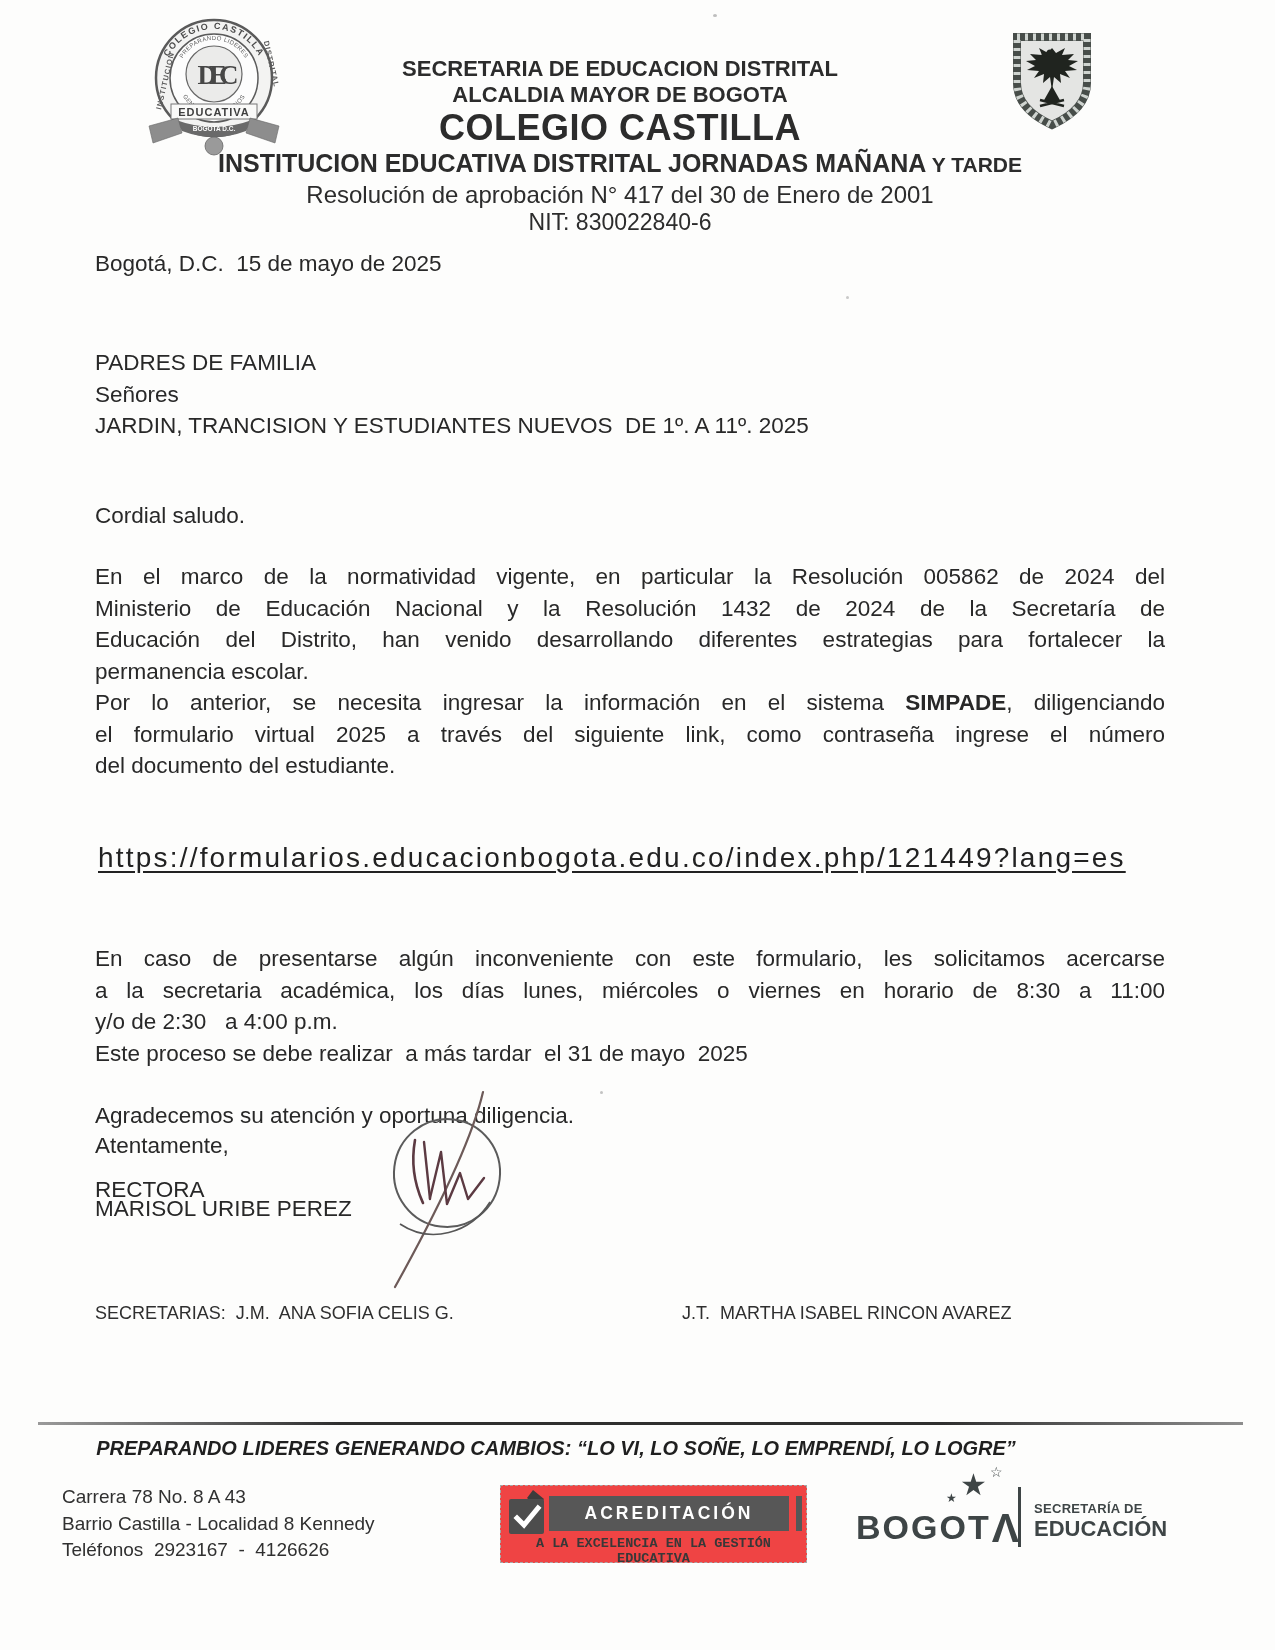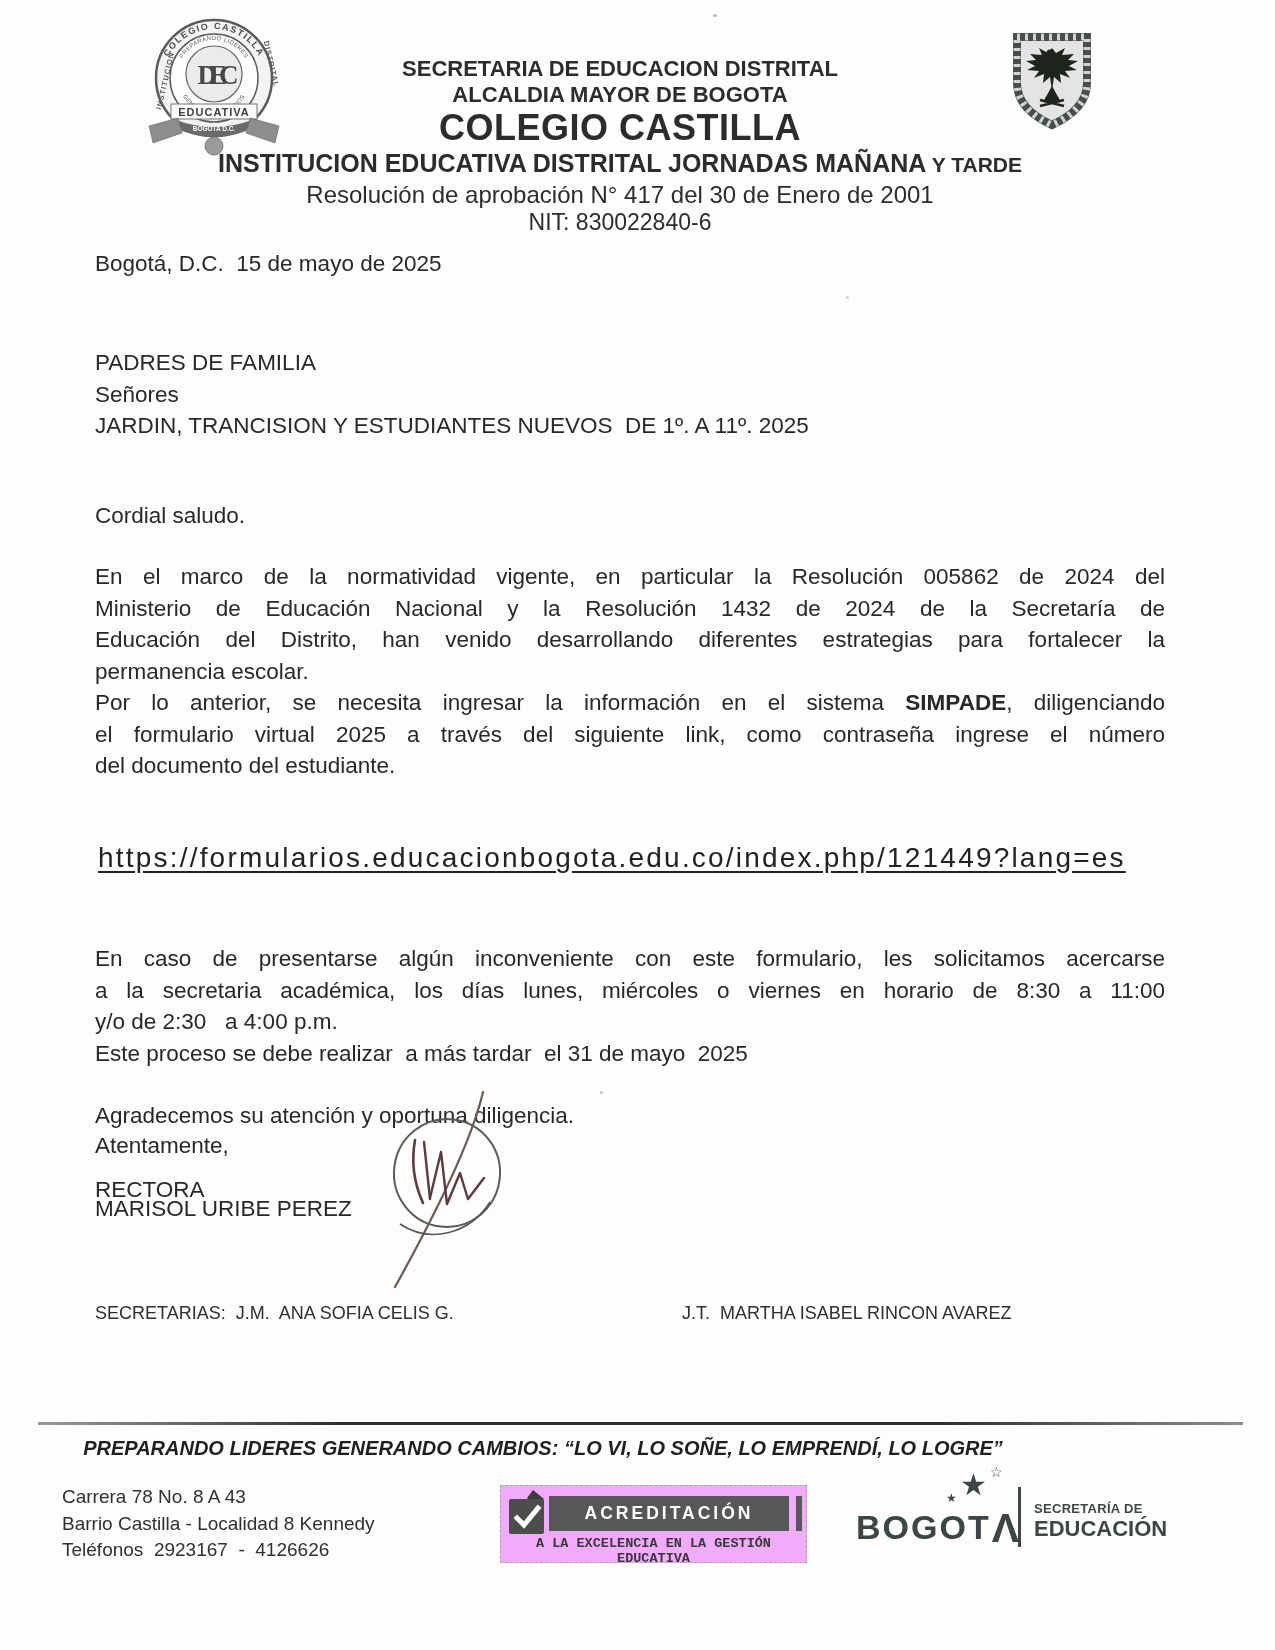--- a/index.html
+++ b/index.html
@@ -17,23 +17,23 @@
   
   .bt{font-size:22.5px;line-height:31.5px;color:#282828;}
   .block{width:1070px;}
   .jl{text-align:justify;text-align-last:justify;}
   .pw{white-space:pre-wrap;}
   .link{font-size:28px;letter-spacing:2.2px;color:#222;text-decoration:underline;text-underline-offset:4px;}
   .sec{font-size:18px;color:#2f2f2f;}
   
   .divider{left:38px;top:1422px;width:1205px;height:3px;
            background:linear-gradient(90deg,#9a9a9a,#2f2f2f 25%,#2f2f2f 75%,#8d8d8d);}
-  .motto{left:0;top:1437px;width:1086px;text-align:center;font-size:20px;font-style:italic;font-weight:600;color:#1f1f1f;}
+  .motto{left:0;top:1437px;width:1086px;text-align:center;font-size:20px;font-style:italic;font-weight:600;color:#1f1f1f;padding-left:13px;}
   .addr{left:62px;top:1484px;font-size:19px;line-height:26.5px;color:#303030;}
-  .accr{left:500px;top:1485px;width:307px;height:78px;background:#f0abfc;border:1px dashed #a8a8a8;box-sizing:border-box;}
+  .accr{left:500px;top:1485px;width:307px;height:78px;background:#ef4444;border:1px dashed #a8a8a8;box-sizing:border-box;}
   .accr-bar{position:absolute;left:48px;top:10px;width:240px;height:35px;background:#575757;
             display:flex;align-items:center;justify-content:center;}
   .accr-bar span{color:#fff;font-weight:bold;font-size:17.5px;letter-spacing:3px;}
   .accr-sliver{position:absolute;right:4px;top:10px;width:6px;height:35px;background:#575757;}
   .accr-sub{position:absolute;left:0;top:50px;width:100%;text-align:center;font-size:13.5px;font-weight:600;color:#383838;font-family:Liberation Mono, monospace;}
   .bog{color:#3e4546;font-weight:800;}
   .bog-word{left:856px;top:1508px;font-size:34px;letter-spacing:2px;line-height:34px;}
   .bog-lam{font-size:41px;position:relative;top:3px;margin-left:1px;}
   .star{color:#3e4546;line-height:1;}
   .vbar{left:1018px;top:1487px;width:3px;height:60px;background:#3e4546;}

